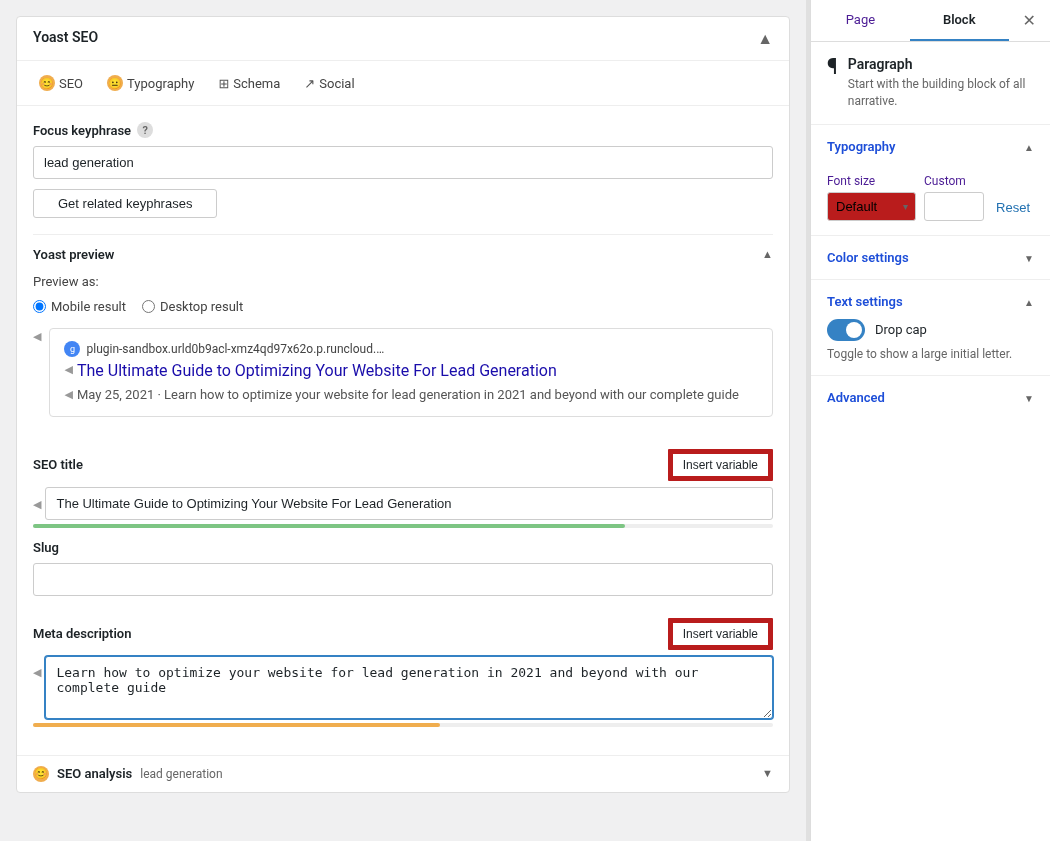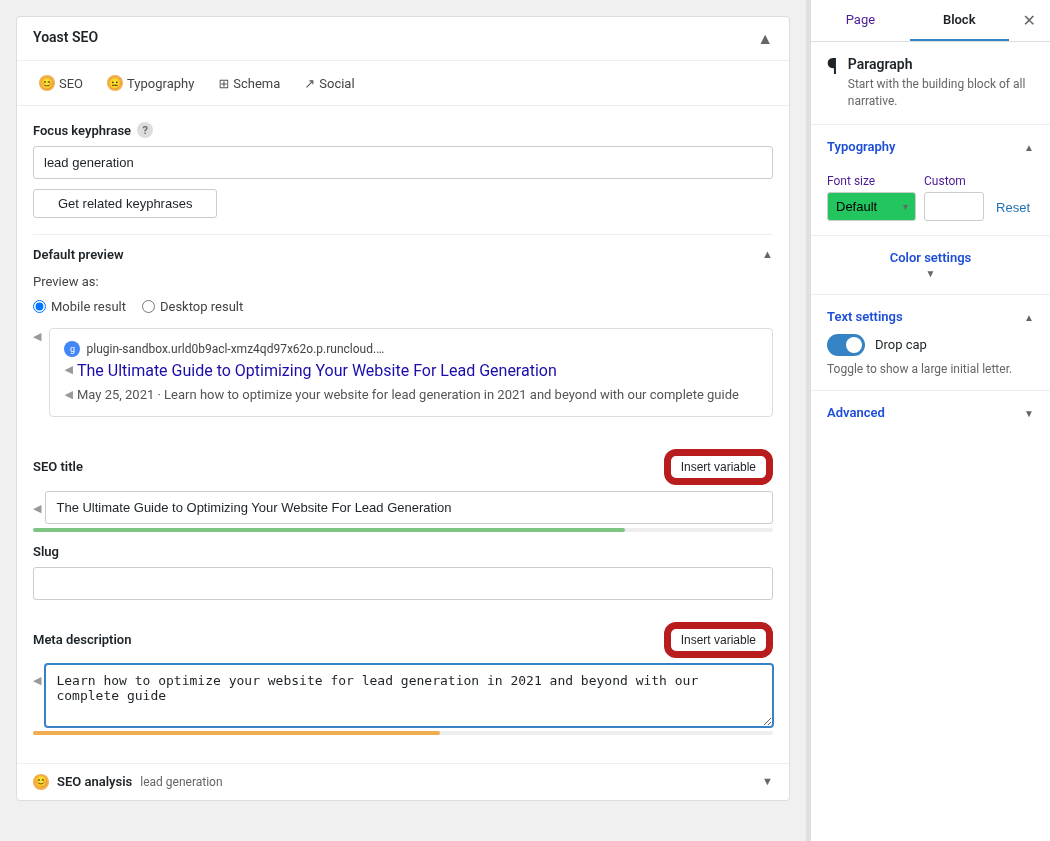--- a/index.html
+++ b/index.html
@@ -237,22 +237,22 @@
 
     .field-header {
       display: flex;
       justify-content: space-between;
       align-items: center;
       margin-bottom: 6px;
     }
 
     .btn-insert {
       background: #fff;
-      border: 7px solid #b91c1c;
-      border-radius: 12px;
+      border: 5px solid #b91c1c;
+      border-radius: 1px;
       padding: 4px 10px;
       font-size: 12px;
       cursor: pointer;
       color: #1d2327;
     }
 
     .progress-green { background: #7dc583; }
     .progress-orange { background: #f0ad4e; }
 
     .progress-bg {
@@ -410,21 +410,21 @@
       display: inline-block;
       width: 100%;
     }
 
     .font-select {
       width: 100%;
       padding: 6px 24px 6px 8px;
       border: 1px solid #ccc;
       border-radius: 3px;
       font-size: 13px;
-      background: #22c55e;
+      background: #b91c1c;
       appearance: none;
       -webkit-appearance: none;
       cursor: pointer;
     }
 
     .select-arrow {
       position: absolute;
       right: 8px;
       top: 50%;
       transform: translateY(-50%);
@@ -453,21 +453,20 @@
     }
 
     
     .color-section-header {
       display: flex;
       justify-content: space-between;
       align-items: center;
       padding: 14px 16px;
       border-bottom: 1px solid #eee;
       cursor: pointer;
-      flex-direction: column;
     }
 
     
     .text-settings-section {
       padding: 0;
       border-bottom: 1px solid #eee;
     }
 
     .text-settings-header {
       display: flex;
@@ -579,21 +578,21 @@
         <div class="section-label">
           <span>Focus keyphrase</span>
           <span class="help-icon">?</span>
         </div>
         <input type="text" class="text-input" value="lead generation" style="">
         <button class="btn-related">Get related keyphrases</button>
       </div>
 
       <div class="collapsible-section">
         <div class="collapsible-header">
-          <span class="collapsible-title">Default preview</span>
+          <span class="collapsible-title">Yoast preview</span>
           <span style="font-size:11px;color:#666;">▲</span>
         </div>
 
         <div class="preview-as">Preview as:</div>
 
         <div class="radio-group">
           <label class="radio-label">
             <input type="radio" name="preview" checked="" style=""> 
               <span>Mobile result</span>
           </label>

